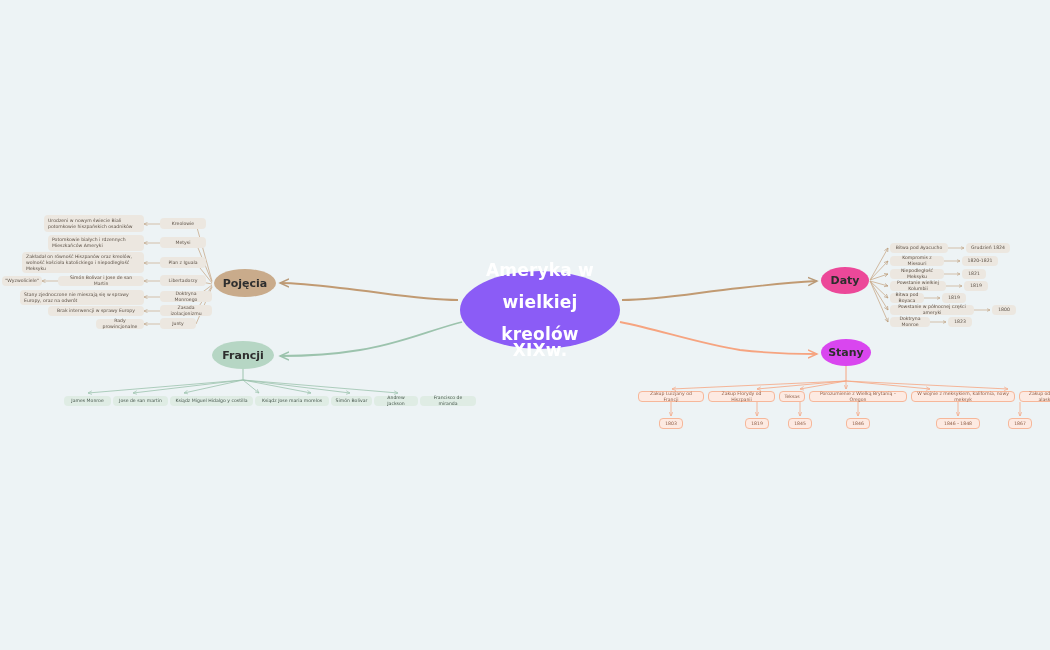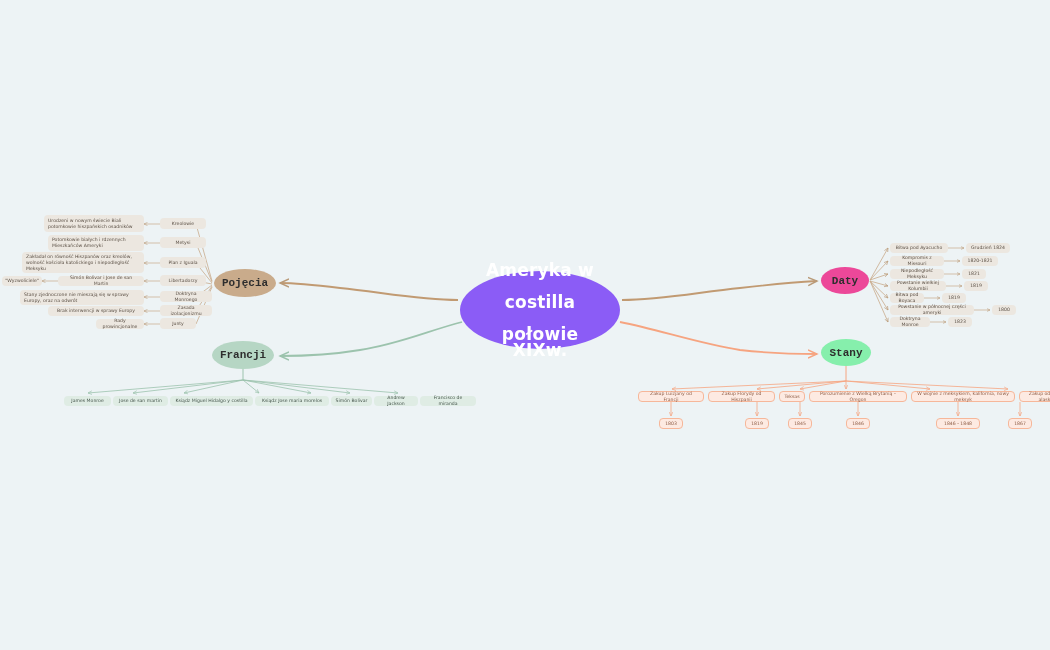--- a/index.html
+++ b/index.html
@@ -54,41 +54,40 @@
   
   .cat {
     border-radius: 50%;
     display: flex;
     align-items: center;
     justify-content: center;
     font-size: 11px;
     font-weight: bold;
     color: #2e2e2e;
     text-align: center;
-    font-family: Liberation Mono, monospace;
   }
   .cat-pojecia {
     left: 214px; top: 269px;
     width: 62px; height: 28px;
     background: #c9ab8b;
   }
   .cat-postacie {
     left: 212px; top: 341px;
     width: 62px; height: 28px;
     background: #b6d6c4;
   }
   .cat-daty {
     left: 821px; top: 267px;
     width: 48px; height: 27px;
     background: #ec4899;
   }
   .cat-stany {
     left: 821px; top: 339px;
     width: 50px; height: 27px;
-    background: #86efac;
+    background: #d946ef;
   }
 
   
   .chip {
     position: absolute;
     box-sizing: border-box;
     border-radius: 4px;
     font-size: 4.6px;
     line-height: 6px;
     padding: 2.5px 4px;
@@ -201,22 +200,22 @@
     <path d="M757,402 L757,416" stroke="#f6a480" stroke-width="0.8" fill="none" marker-end="url(#ar-peach)"></path>
     <path d="M800,402 L800,416" stroke="#f6a480" stroke-width="0.8" fill="none" marker-end="url(#ar-peach)"></path>
     <path d="M858,402 L858,416" stroke="#f6a480" stroke-width="0.8" fill="none" marker-end="url(#ar-peach)"></path>
     <path d="M958,402 L958,416" stroke="#f6a480" stroke-width="0.8" fill="none" marker-end="url(#ar-peach)"></path>
     <path d="M1020,402 L1020,416" stroke="#f6a480" stroke-width="0.8" fill="none" marker-end="url(#ar-peach)"></path>
   </svg>
 
   <div class="node root">
     <span>
       <span>Ameryka w</span><br>
-      <span>costilla</span><br>
-      <span>połowie XIXw.</span>
+      <span>wielkiej</span><br>
+      <span>kreolów XIXw.</span>
     </span>
   </div>
 
   <div class="node cat cat-pojecia">
     <span>Pojęcia</span>
   </div>
   <div class="node cat cat-postacie">
     <span>Francji</span>
   </div>
   <div class="node cat cat-daty">

